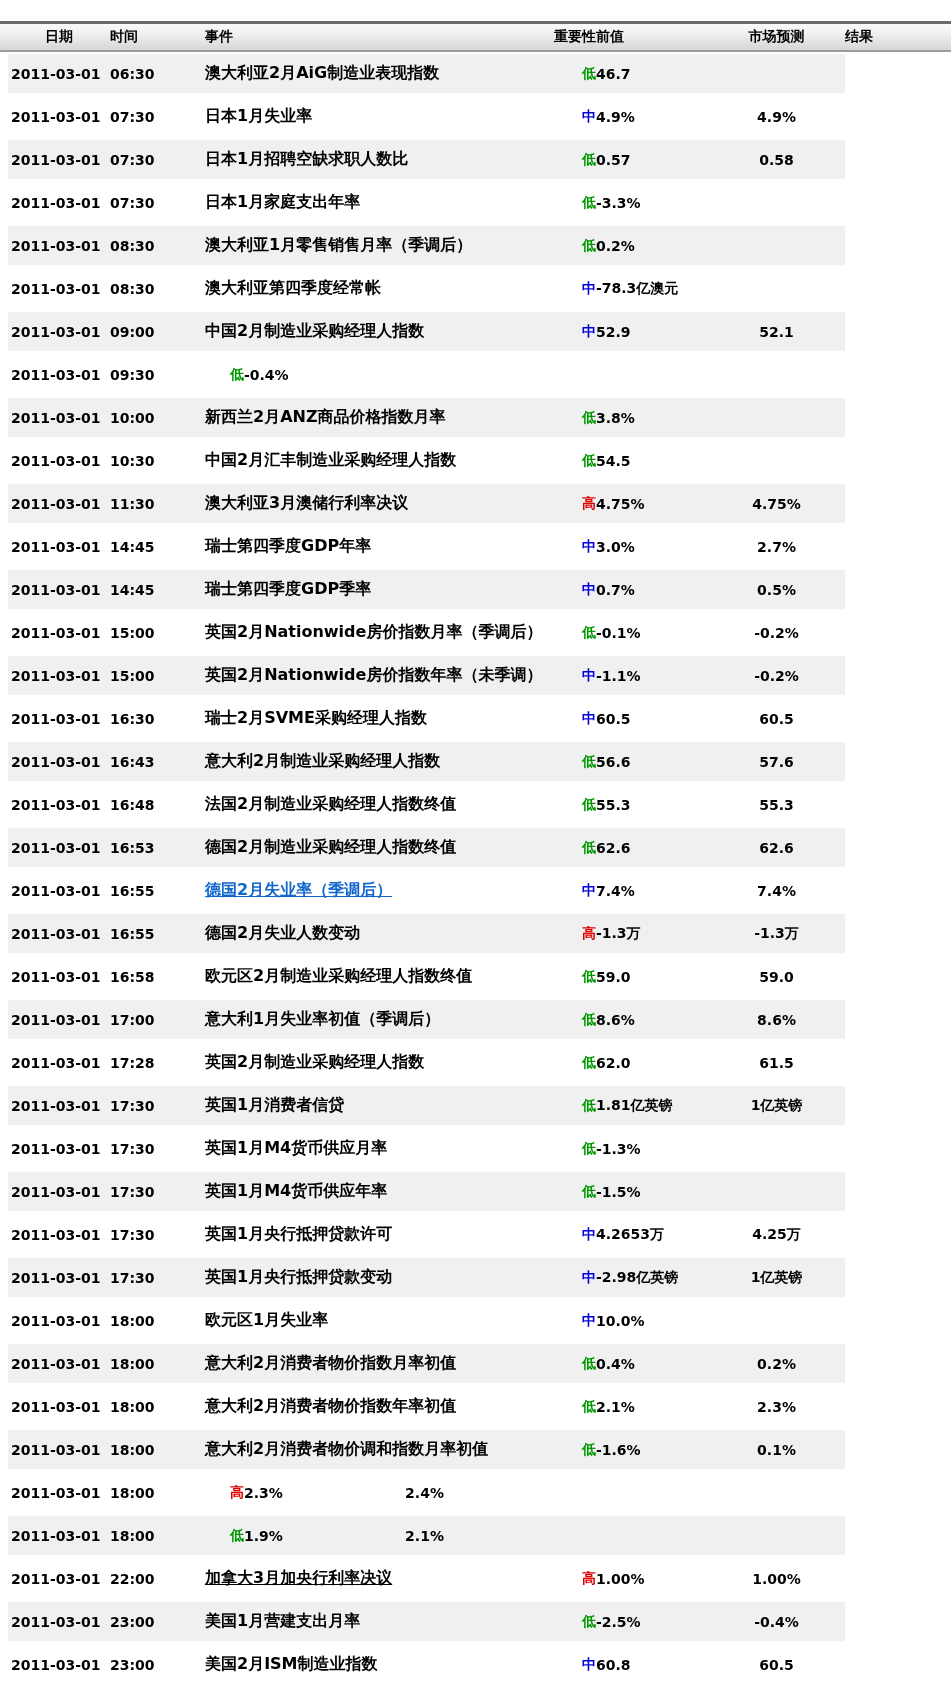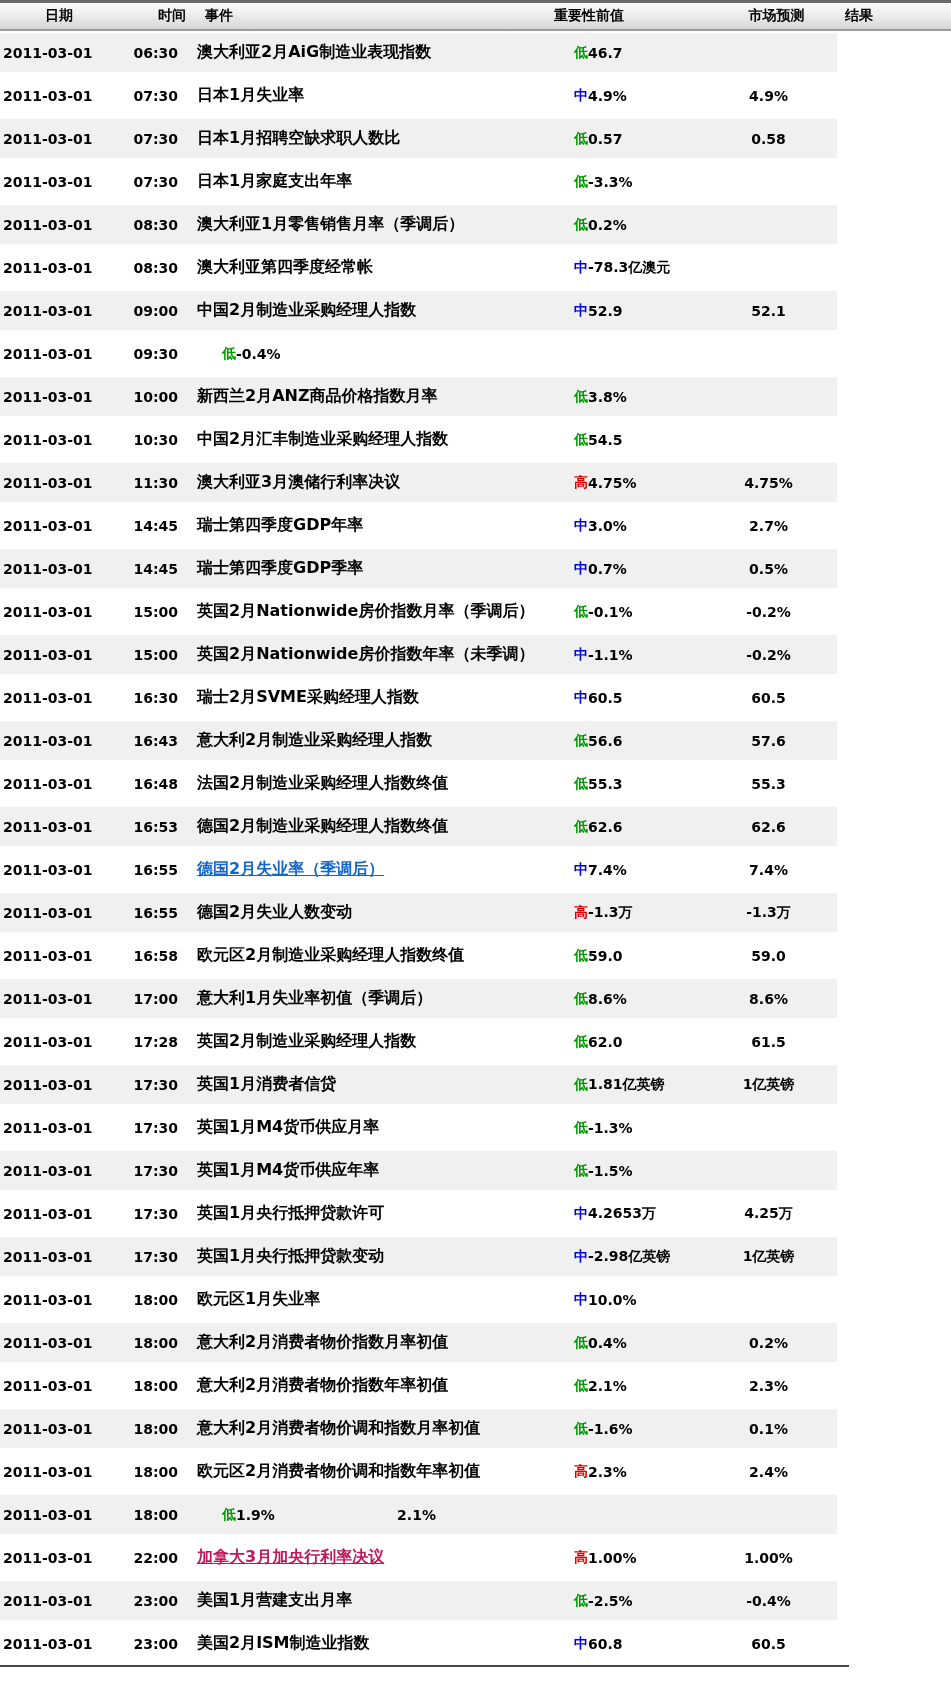--- a/index.html
+++ b/index.html
@@ -9,33 +9,33 @@
     color:#000;
   }
   
   .header{
     height:31px;
     border-top:3px solid #6a6a6a;
     border-bottom:2px solid #9c9c9c;
     background:linear-gradient(#fafafa,#efefef 40%,#d6d6d6);
     display:flex;align-items:center;
     padding-left:8px;box-sizing:border-box;
-    font-weight:bold;font-size:14px;
+    font-weight:bold;font-size:14px;margin-top:21px;
   }
   
   .row{height:43px;display:flex;}
   .row-inner{
-    margin-top:2px;height:39px;width:837px;
+    margin-left:8px;margin-top:2px;height:39px;width:837px;
     display:flex;align-items:center;
     font-weight:bold;font-size:14px;
   }
   .row.odd .row-inner{background:#f0f0f0;}
   .cell{overflow:hidden;white-space:nowrap;}
   .c-date{width:102px;padding-left:3px;box-sizing:border-box;text-align:left;}
-  .c-time{width:76px;text-align:right;}
+  .c-time{width:76px;text-align:left;}
   .c-event{width:352px;padding-left:19px;box-sizing:border-box;text-align:left;font-size:16px;}
   .c-imp{width:58px;text-align:right;}
   .c-prev{width:112px;text-align:left;}
   .c-fore{width:137px;text-align:center;}
   .c-res{width:106px;text-align:left;}
   .header .c-date{text-align:center;padding-left:0;}
   .header .c-event{font-size:14px;}
   .event-link{text-decoration:underline;cursor:pointer;}
   
   .table-bottom{width:849px;height:0;border-bottom:2px solid #4a4a4a;margin-top:0px;}
@@ -477,23 +477,20 @@
       <div class="cell c-imp" style="color: rgb(0, 153, 0);">低</div>
       <div class="cell c-prev">-1.6%</div>
       <div class="cell c-fore">0.1%</div>
     </div>
     <div class="cell c-res"></div>
   </div>
     <div class="row">
     <div class="row-inner">
       <div class="cell c-date">2011-03-01</div>
       <div class="cell c-time">18:00</div>
-      <div class="cell c-event">
-        <span>欧元区2月消费者物价调和指数年率初值</span>
-      </div>
       <div class="cell c-imp" style="color: rgb(221, 0, 0);">高</div>
       <div class="cell c-prev">2.3%</div>
       <div class="cell c-fore">2.4%</div>
     </div>
     <div class="cell c-res"></div>
   </div>
     <div class="row odd">
     <div class="row-inner">
       <div class="cell c-date">2011-03-01</div>
       <div class="cell c-time">18:00</div>
@@ -501,21 +498,21 @@
       <div class="cell c-prev">1.9%</div>
       <div class="cell c-fore">2.1%</div>
     </div>
     <div class="cell c-res"></div>
   </div>
     <div class="row">
     <div class="row-inner">
       <div class="cell c-date">2011-03-01</div>
       <div class="cell c-time">22:00</div>
       <div class="cell c-event">
-        <span class="event-link" style="color: #be185d;">加拿大3月加央行利率决议</span>
+        <span class="event-link" style="color: #000000;">加拿大3月加央行利率决议</span>
       </div>
       <div class="cell c-imp" style="color: rgb(221, 0, 0);">高</div>
       <div class="cell c-prev">1.00%</div>
       <div class="cell c-fore">1.00%</div>
     </div>
     <div class="cell c-res"></div>
   </div>
     <div class="row odd">
     <div class="row-inner">
       <div class="cell c-date">2011-03-01</div>

